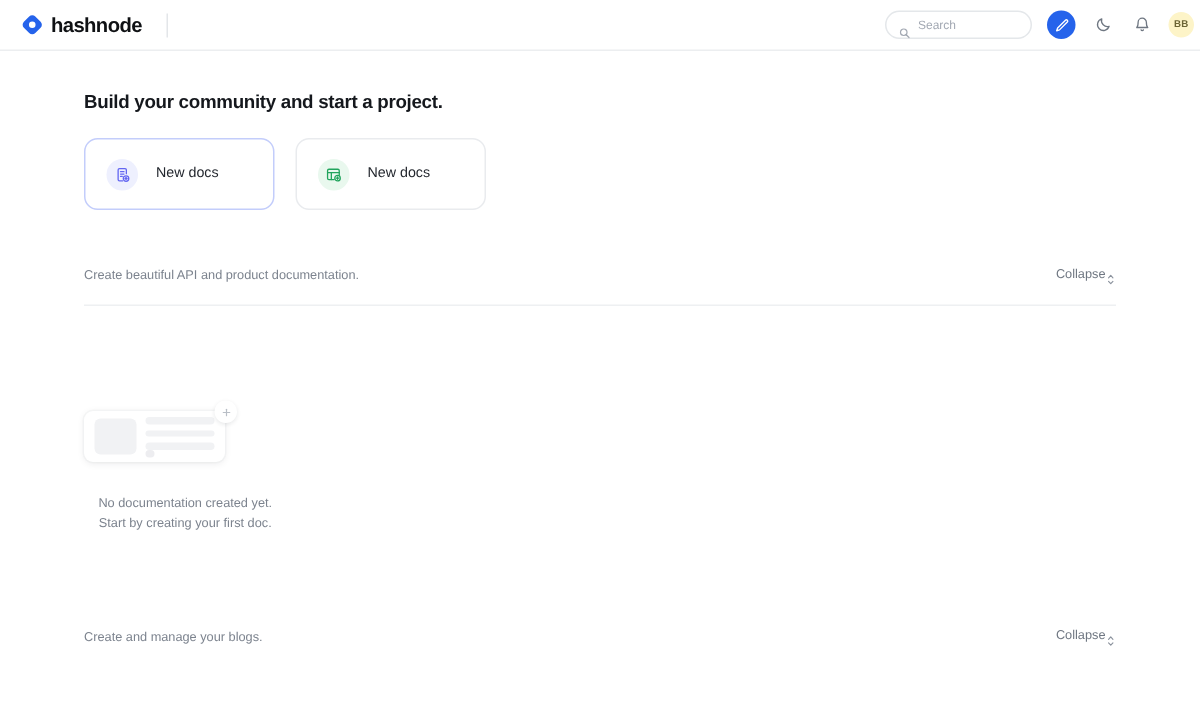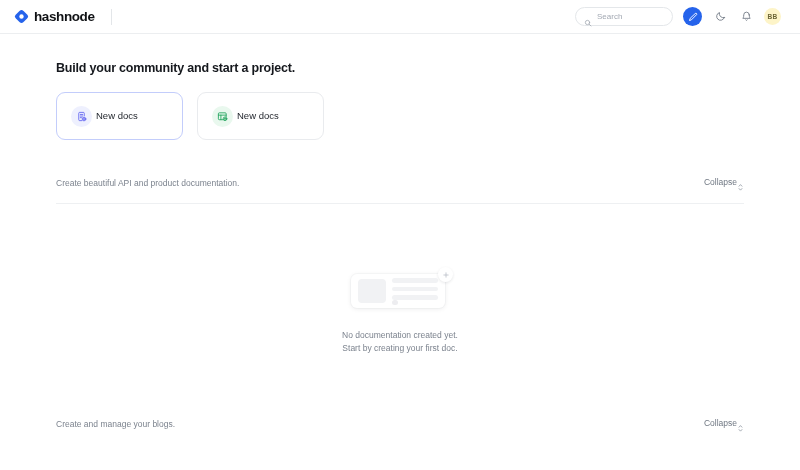--- a/index.html
+++ b/index.html
@@ -18,21 +18,21 @@
     -webkit-font-smoothing: antialiased;
   }
 
   
   .header {
     height: 34px;
     width: 100%;
     border-bottom: 1px solid #eceef0;
     display: flex;
     align-items: center;
-    padding: 0 19px 0 14px;
+    padding: 0 4px 0 14px;
     background: #ffffff;
   }
 
   .brand {
     display: flex;
     align-items: center;
     gap: 5px;
     flex-shrink: 0;
   }
 
@@ -168,21 +168,21 @@
     gap: 14px;
     margin-top: 17px;
   }
 
   .create-card {
     width: 127px;
     height: 48px;
     border-radius: 9px;
     display: flex;
     align-items: center;
-    gap: 4px;
+    gap: 12px;
     padding: 0 14px;
     cursor: pointer;
     background: #fff;
   }
 
   .create-card.docs { border: 1.2px solid #c3cdfb; }
   .create-card.blog { border: 1.2px solid #e9ebee; }
 
   .card-ico-wrap {
     width: 21px; height: 21px;
@@ -243,21 +243,20 @@
   .divider {
     height: 1px;
     background: #eef0f2;
     margin-top: 15px;
   }
 
   
   .empty-state {
     display: flex;
     flex-direction: column;
-    align-items: center;
     padding-top: 66px;
     padding-bottom: 28px;
   }
 
   .empty-illustration {
     position: relative;
     width: 98px;
     height: 38px;
   }
 

